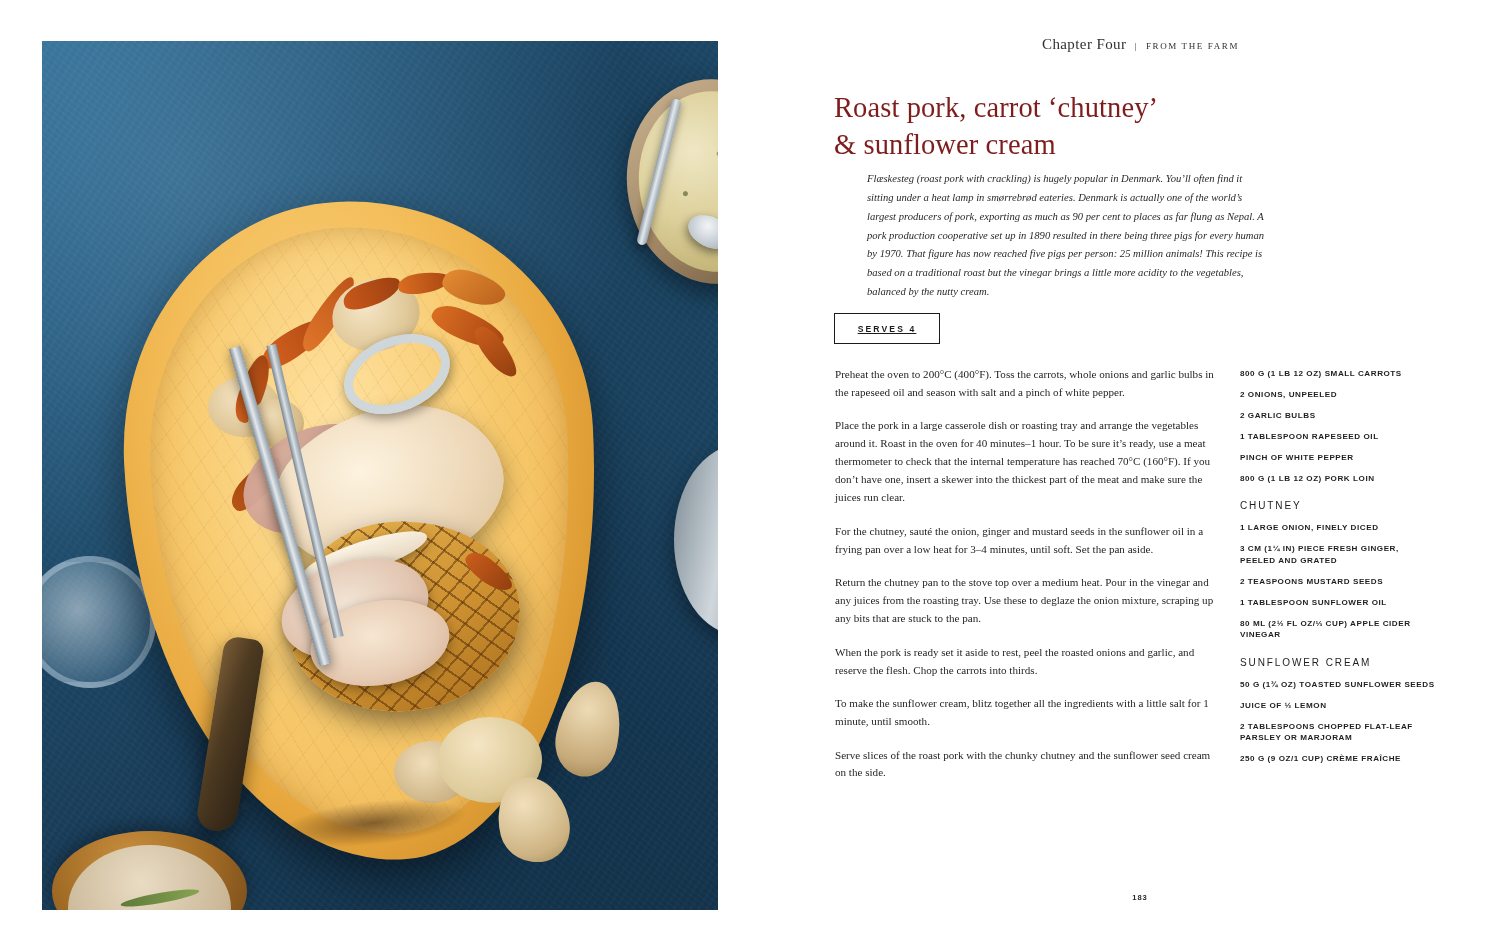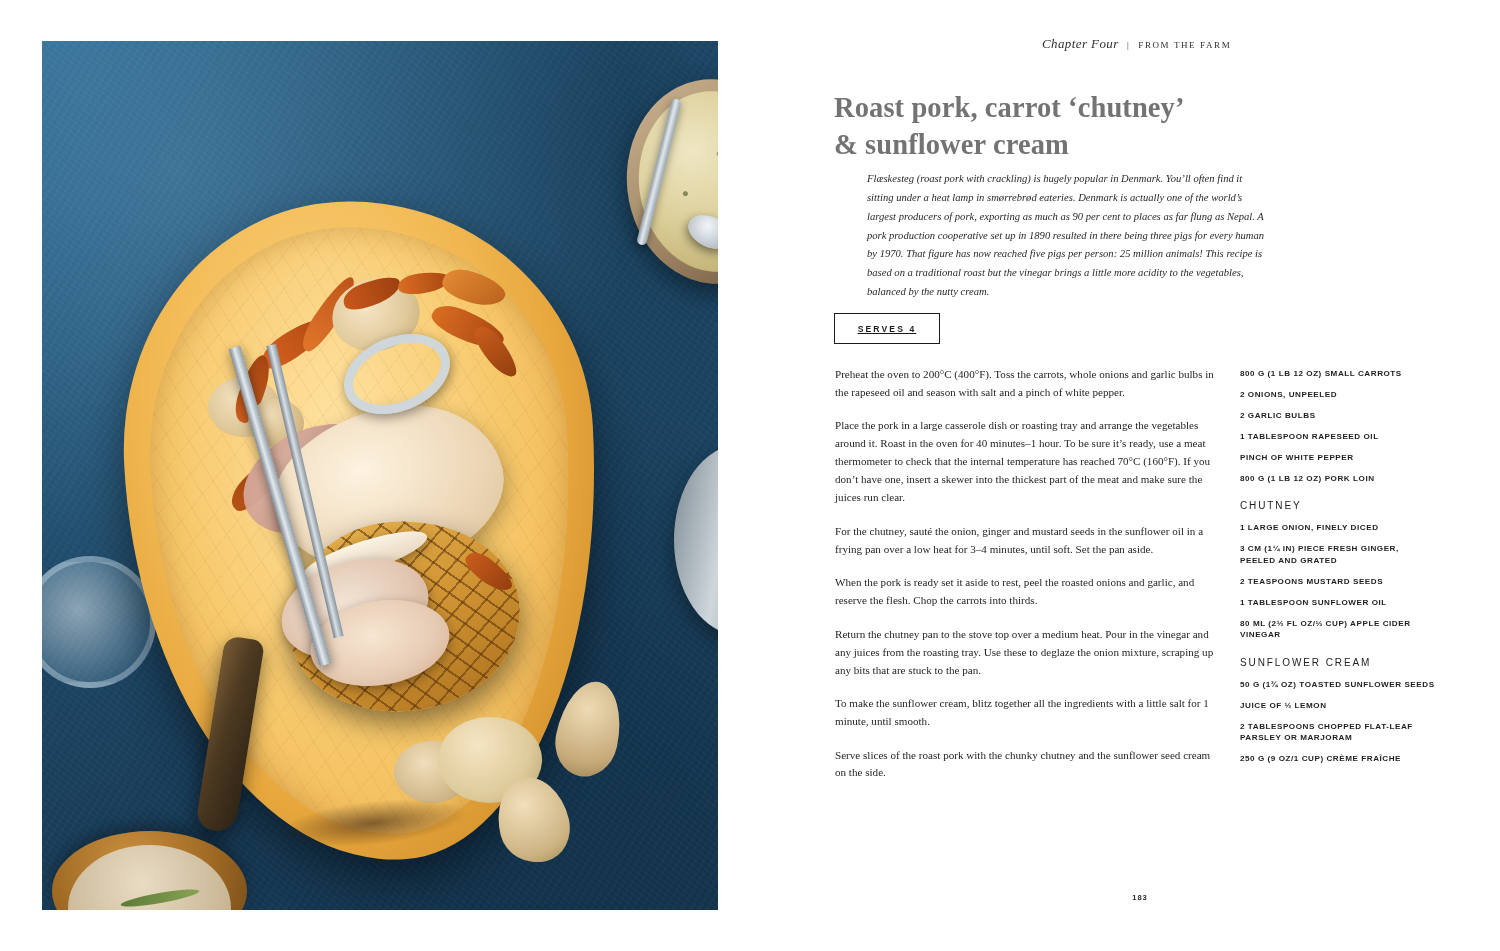--- a/index.html
+++ b/index.html
@@ -306,41 +306,40 @@
   .running-head {
     position: absolute;
     left: 262px;
     top: 36px;
     font-size: 9px;
     letter-spacing: 1.1px;
     color: #32302e;
   }
   .running-head .chap {
     font-family: "Liberation Serif", serif;
-    font-style: italic;
-    font-size: 13px;
+    font-size: 15px;
     letter-spacing: .4px;
   }
   .running-head .sep { margin: 0 5px; }
   .running-head .sect {
     font-variant: small-caps;
     letter-spacing: 1.6px;
     font-size: 9px;
   }
 
   .title {
     position: absolute;
     left: 54px;
     top: 70px;
     width: 430px;
     font-size: 28.5px;
     line-height: 1.30;
-    font-weight: bold;
+    font-weight: normal;
     letter-spacing: .1px;
-    color: #737373;
+    color: #7f1d1d;
   }
 
   .intro {
     position: absolute;
     left: 55px;
     top: 170px;
     width: 400px;
     font-style: italic;
     font-size: 10.6px;
     line-height: 1.78;
@@ -511,22 +510,22 @@
     <div class="intro">Flæskesteg (roast pork with crackling) is hugely popular in Denmark. You’ll often find it sitting under a heat lamp in smørrebrød eateries. Denmark is actually one of the world’s largest producers of pork, exporting as much as 90 per cent to places as far flung as Nepal. A pork production cooperative set up in 1890 resulted in there being three pigs for every human by 1970. That figure has now reached five pigs per person: 25 million animals! This recipe is based on a traditional roast but the vinegar brings a little more acidity to the vegetables, balanced by the nutty cream.</div>
 
     <div class="serves-box">
       <span>SERVES 4</span>
     </div>
 
     <div class="method">
       <p>Preheat the oven to 200°C (400°F). Toss the carrots, whole onions and garlic bulbs in the rapeseed oil and season with salt and a pinch of white pepper.</p>
       <p>Place the pork in a large casserole dish or roasting tray and arrange the vegetables around it. Roast in the oven for 40 minutes–1 hour. To be sure it’s ready, use a meat thermometer to check that the internal temperature has reached 70°C (160°F). If you don’t have one, insert a skewer into the thickest part of the meat and make sure the juices run clear.</p>
       <p>For the chutney, sauté the onion, ginger and mustard seeds in the sunflower oil in a frying pan over a low heat for 3–4 minutes, until soft. Set the pan aside.</p>
+      <p>Return the chutney pan to the stove top over a medium heat. Pour in the vinegar and any juices from the roasting tray. Use these to deglaze the onion mixture, scraping up any bits that are stuck to the pan.</p>
       <p>When the pork is ready set it aside to rest, peel the roasted onions and garlic, and reserve the flesh. Chop the carrots into thirds.</p>
-      <p>Return the chutney pan to the stove top over a medium heat. Pour in the vinegar and any juices from the roasting tray. Use these to deglaze the onion mixture, scraping up any bits that are stuck to the pan.</p>
       <p>To make the sunflower cream, blitz together all the ingredients with a little salt for 1 minute, until smooth.</p>
       <p>Serve slices of the roast pork with the chunky chutney and the sunflower seed cream on the side.</p>
     </div>
 
     <div class="ingredients">
       <div class="ing-item">800 g (1 lb 12 oz) small carrots</div>
       <div class="ing-item">2 onions, unpeeled</div>
       <div class="ing-item">2 garlic bulbs</div>
       <div class="ing-item">1 tablespoon rapeseed oil</div>
       <div class="ing-item">Pinch of white pepper</div>

